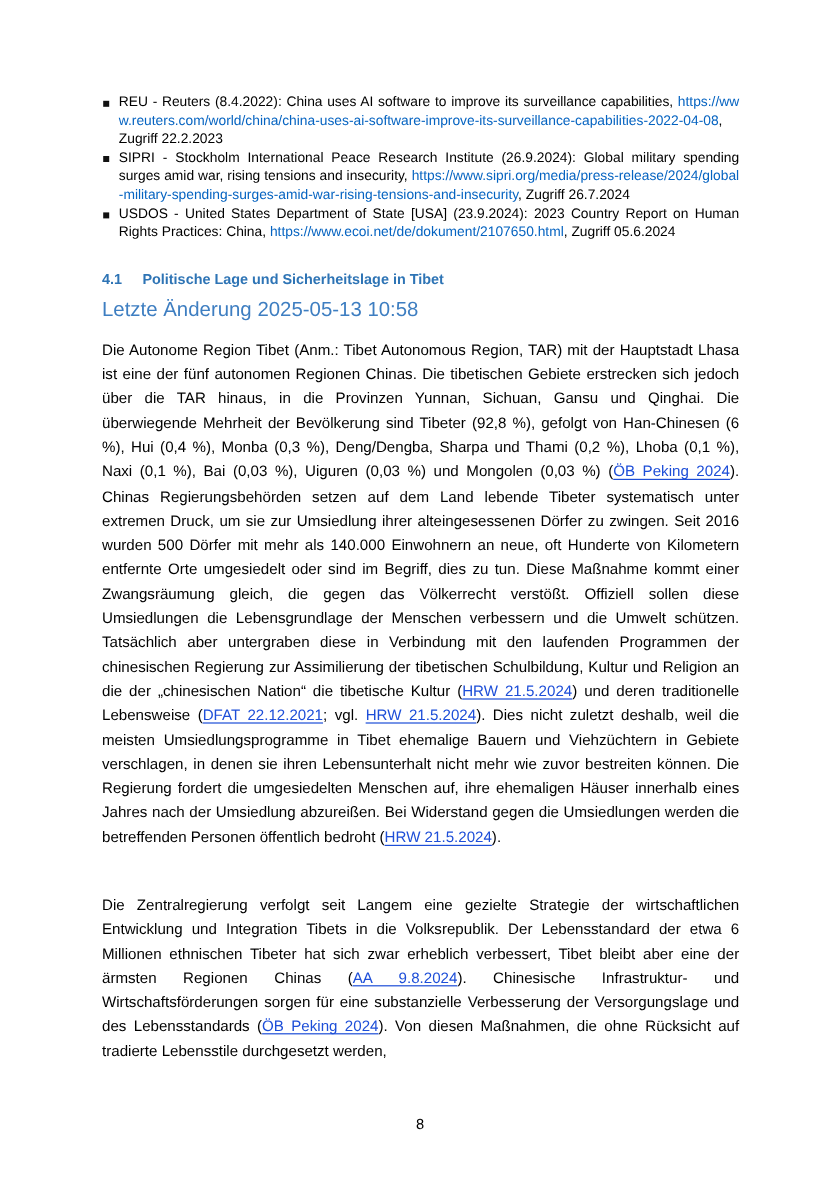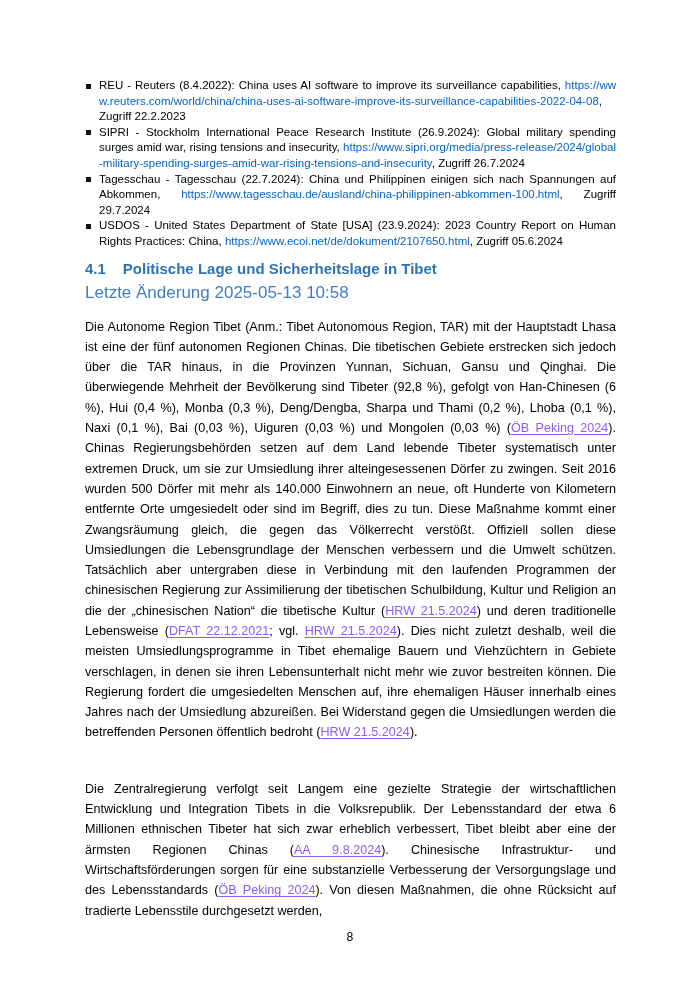--- a/index.html
+++ b/index.html
@@ -36,44 +36,44 @@
     background: #111111;
   }
   a.url-link {
     color: #0563C1;
     text-decoration: none;
     cursor: pointer;
     word-break: break-all;
   }
   
   .section-heading {
-    margin-top: 10px;
+    margin-top: 22px;
     color: #2E74B5;
-    font-size: 15px;
+    font-size: 12px;
     font-weight: bold;
     line-height: 17px;
   }
   .sec-num { margin-right: 17px; }
   .last-change {
     margin-top: 8px;
     color: #3E7EC1;
     font-size: 17px;
     line-height: 15px;
   }
   
   .para {
     margin-top: 17px;
     font-size: 12.6px;
     line-height: 20.3px;
     text-align: justify;
     hyphens: auto;
   }
   .para + .para { margin-top: 36px; }
   a.cite {
-    color: #8b5cf6;
+    color: #1d4ed8;
     text-decoration: underline;
     text-underline-offset: 2px;
     cursor: pointer;
   }
   .page-number {
     position: absolute;
     left: 0;
     right: 0;
     bottom: 46px;
     text-align: center;
@@ -81,21 +81,20 @@
   }
 </style>
 </head>
 <body>
 
 <div class="page">
 
   <ul class="ref-list">
     <li class="ref-item"><span class="bullet"></span><span>REU - Reuters (8.4.2022): China uses AI software to improve its surveillance capabilities, </span><a class="url-link">https://www.reuters.com/world/china/china-uses-ai-software-improve-its-surveillance-capabilities-2022-04-08</a><span>, Zugriff 22.2.2023</span></li>
     <li class="ref-item"><span class="bullet"></span><span>SIPRI - Stockholm International Peace Research Institute (26.9.2024): Global military spending surges amid war, rising tensions and insecurity, </span><a class="url-link">https://www.sipri.org/media/press-release/2024/global-military-spending-surges-amid-war-rising-tensions-and-insecurity</a><span>, Zugriff 26.7.2024</span></li>
-    <li class="ref-item"><span class="bullet"></span><span>Tagesschau - Tagesschau (22.7.2024): China und Philippinen einigen sich nach Spannungen auf Abkommen, </span><a class="url-link">https://www.tagesschau.de/ausland/china-philippinen-abkommen-100.html</a><span>, Zugriff 29.7.2024</span></li>
     <li class="ref-item"><span class="bullet"></span><span>USDOS - United States Department of State [USA] (23.9.2024): 2023 Country Report on Human Rights Practices: China, </span><a class="url-link">https://www.ecoi.net/de/dokument/2107650.html</a><span>, Zugriff 05.6.2024</span></li>
   </ul>
 
   <h2 class="section-heading"><span class="sec-num">4.1</span><span class="sec-title">Politische Lage und Sicherheitslage in Tibet</span></h2>
 
   <div class="last-change">Letzte Änderung 2025-05-13 10:58</div>
 
   <p class="para"><span>Die Autonome Region Tibet (Anm.: Tibet Autonomous Region, TAR) mit der Hauptstadt Lhasa ist eine der fünf autonomen Regionen Chinas. Die tibetischen Gebiete erstrecken sich jedoch über die TAR hinaus, in die Provinzen Yunnan, Sichuan, Gansu und Qinghai. Die überwiegende Mehrheit der Bevölkerung sind Tibeter (92,8 %), gefolgt von Han-Chinesen (6 %), Hui (0,4 %), Monba (0,3 %), Deng/Dengba, Sharpa und Thami (0,2 %), Lhoba (0,1 %), Naxi (0,1 %), Bai (0,03 %), Uiguren (0,03 %) und Mongolen (0,03 %) (</span><a class="cite">ÖB Peking 2024</a><span>). Chinas Regierungsbehörden setzen auf dem Land lebende Tibeter systematisch unter extremen Druck, um sie zur Umsiedlung ihrer alteingesessenen Dörfer zu zwingen. Seit 2016 wurden 500 Dörfer mit mehr als 140.000 Einwohnern an neue, oft Hunderte von Kilometern entfernte Orte umgesiedelt oder sind im Begriff, dies zu tun. Diese Maßnahme kommt einer Zwangsräumung gleich, die gegen das Völkerrecht verstößt. Offiziell sollen diese Umsiedlungen die Lebensgrundlage der Menschen verbessern und die Umwelt schützen. Tatsächlich aber untergraben diese in Verbindung mit den laufenden Programmen der chinesischen Regierung zur Assimilierung der tibetischen Schulbildung, Kultur und Religion an die der „chinesischen Nation“ die tibetische Kultur (</span><a class="cite">HRW 21.5.2024</a><span>) und deren traditionelle Lebensweise (</span><a class="cite">DFAT 22.12.2021</a><span>; vgl. </span><a class="cite">HRW 21.5.2024</a><span>). Dies nicht zuletzt deshalb, weil die meisten Umsiedlungsprogramme in Tibet ehemalige Bauern und Viehzüchtern in Gebiete verschlagen, in denen sie ihren Lebensunterhalt nicht mehr wie zuvor bestreiten können. Die Regierung fordert die umgesiedelten Menschen auf, ihre ehemaligen Häuser innerhalb eines Jahres nach der Umsiedlung abzureißen. Bei Widerstand gegen die Umsiedlungen werden die betreffenden Personen öffentlich bedroht (</span><a class="cite">HRW 21.5.2024</a><span>).</span></p>
 
   <p class="para"><span>Die Zentralregierung verfolgt seit Langem eine gezielte Strategie der wirtschaftlichen Entwicklung und Integration Tibets in die Volksrepublik. Der Lebensstandard der etwa 6 Millionen ethnischen Tibeter hat sich zwar erheblich verbessert, Tibet bleibt aber eine der ärmsten Regionen Chinas (</span><a class="cite">AA 9.8.2024</a><span>). Chinesische Infrastruktur- und Wirtschaftsförderungen sorgen für eine substanzielle Verbesserung der Versorgungslage und des Lebensstandards (</span><a class="cite">ÖB Peking 2024</a><span>). Von diesen Maßnahmen, die ohne Rücksicht auf tradierte Lebensstile durchgesetzt werden,</span></p>

